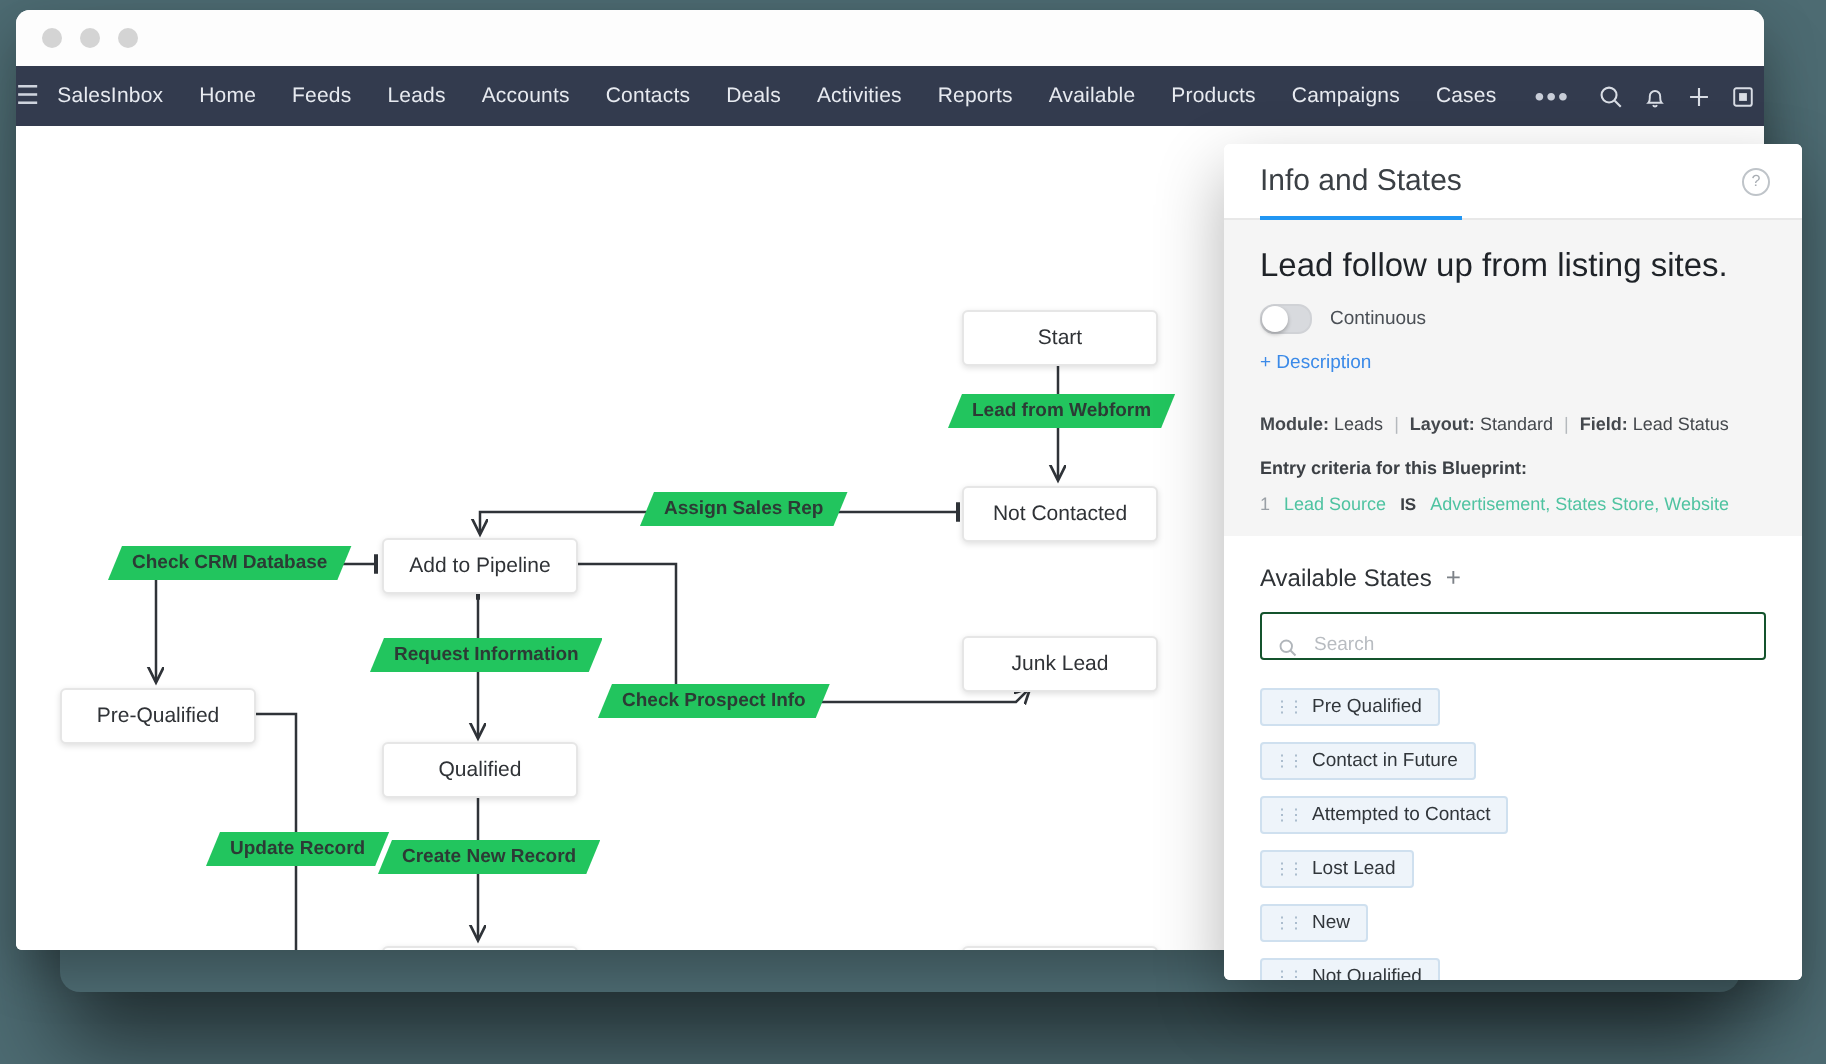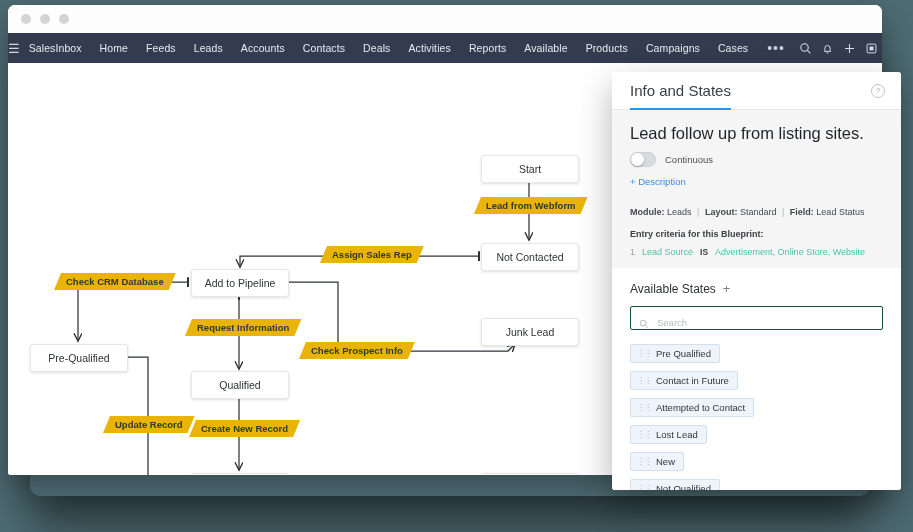--- a/index.html
+++ b/index.html
@@ -50,21 +50,21 @@
   .canvas{position:relative;height:412px;background:#fff;overflow:hidden;}
   .canvas svg.wires{position:absolute;left:0;top:0;width:874px;height:412px;}
 
   .node{
     position:absolute;background:#fff;border:1px solid #e6e6e6;border-radius:3px;
     box-shadow:0 1px 3px rgba(0,0,0,.13);
     display:flex;align-items:center;justify-content:center;
     font-size:10.5px;color:#2f3236;height:26px;cursor:pointer;
   }
   .trans{
-    position:absolute;height:17px;background:#eab308;
+    position:absolute;height:17px;background:#22c55e;
     display:flex;align-items:center;justify-content:center;
     font-size:9.5px;font-weight:bold;color:#2c3b35;
     padding:0 12px;cursor:pointer;
     clip-path:polygon(7px 0,100% 0,calc(100% - 7px) 100%,0 100%);
     box-shadow:0 1px 2px rgba(0,0,0,.10);
     white-space:nowrap;
   }
 
   
   .panel{
@@ -276,21 +276,21 @@
       <span class="sep">|</span>
       <b>Field:</b>
       <span>Lead Status</span>
     </div>
 
     <div class="crit-head">Entry criteria for this Blueprint:</div>
     <div class="crit-row">
       <span class="crit-num">1</span>
       <span class="crit-field">Lead Source</span>
       <span class="crit-op">IS</span>
-      <span class="crit-val">Advertisement, Online Store, Website</span>
+      <span class="crit-val">Advertisement, States Store, Website</span>
     </div>
   </div>
 
   <div class="panel-body">
     <div class="states-head">
       <div class="states-title">Available States</div>
       <div class="plus-ico">+</div>
     </div>
 
     <div class="search-box">

